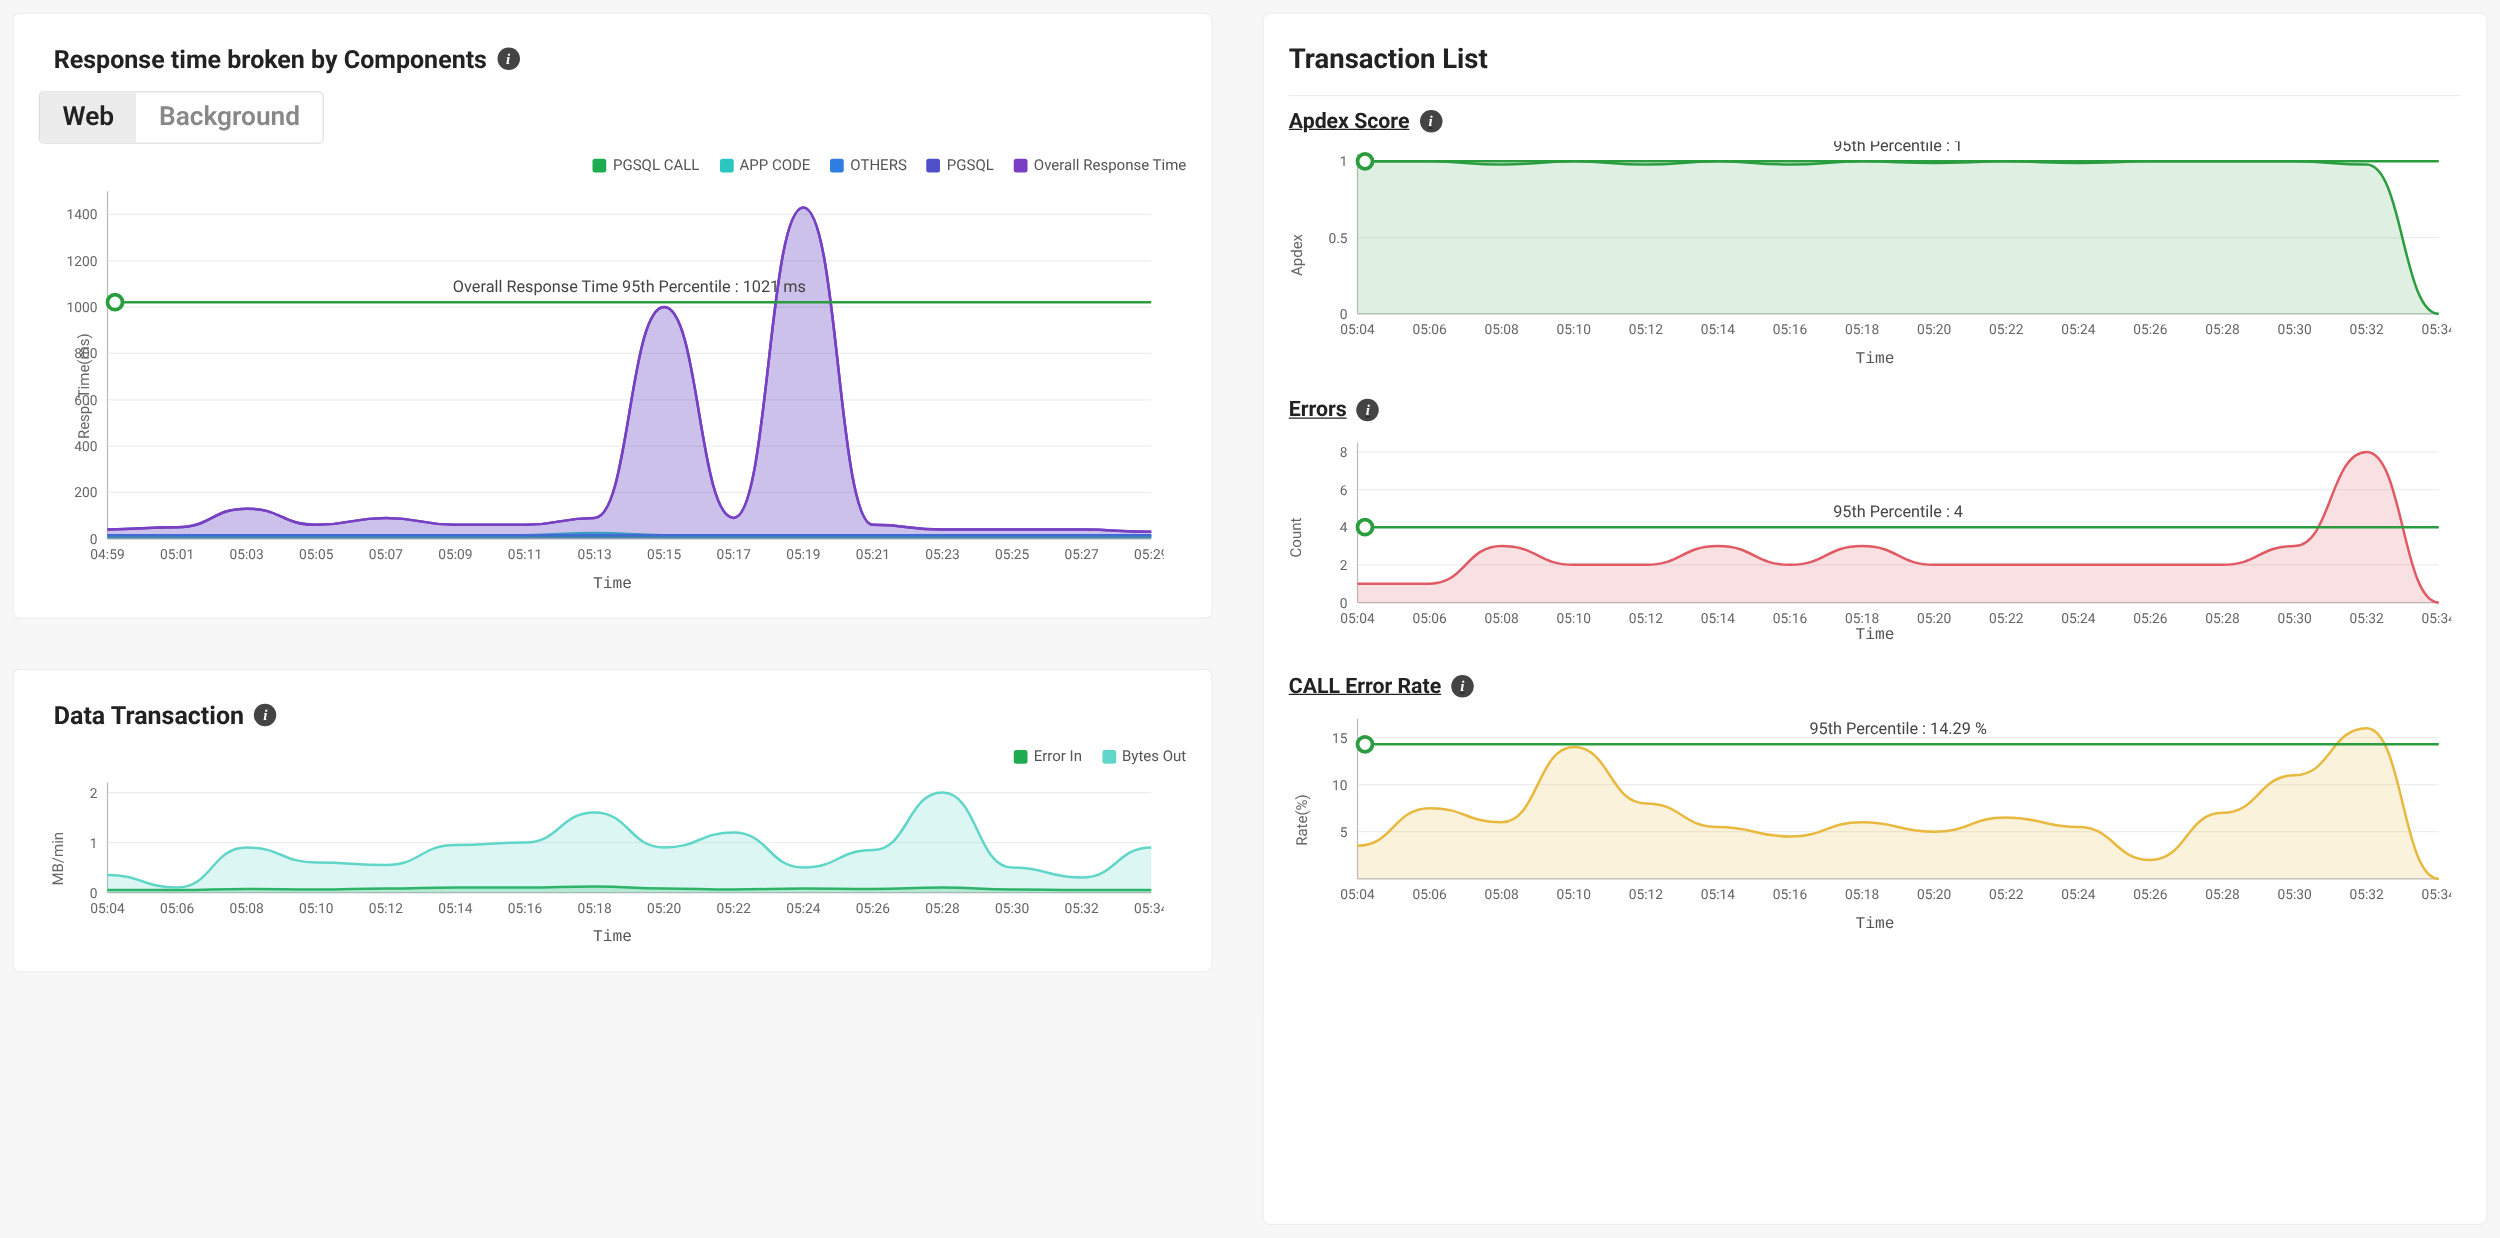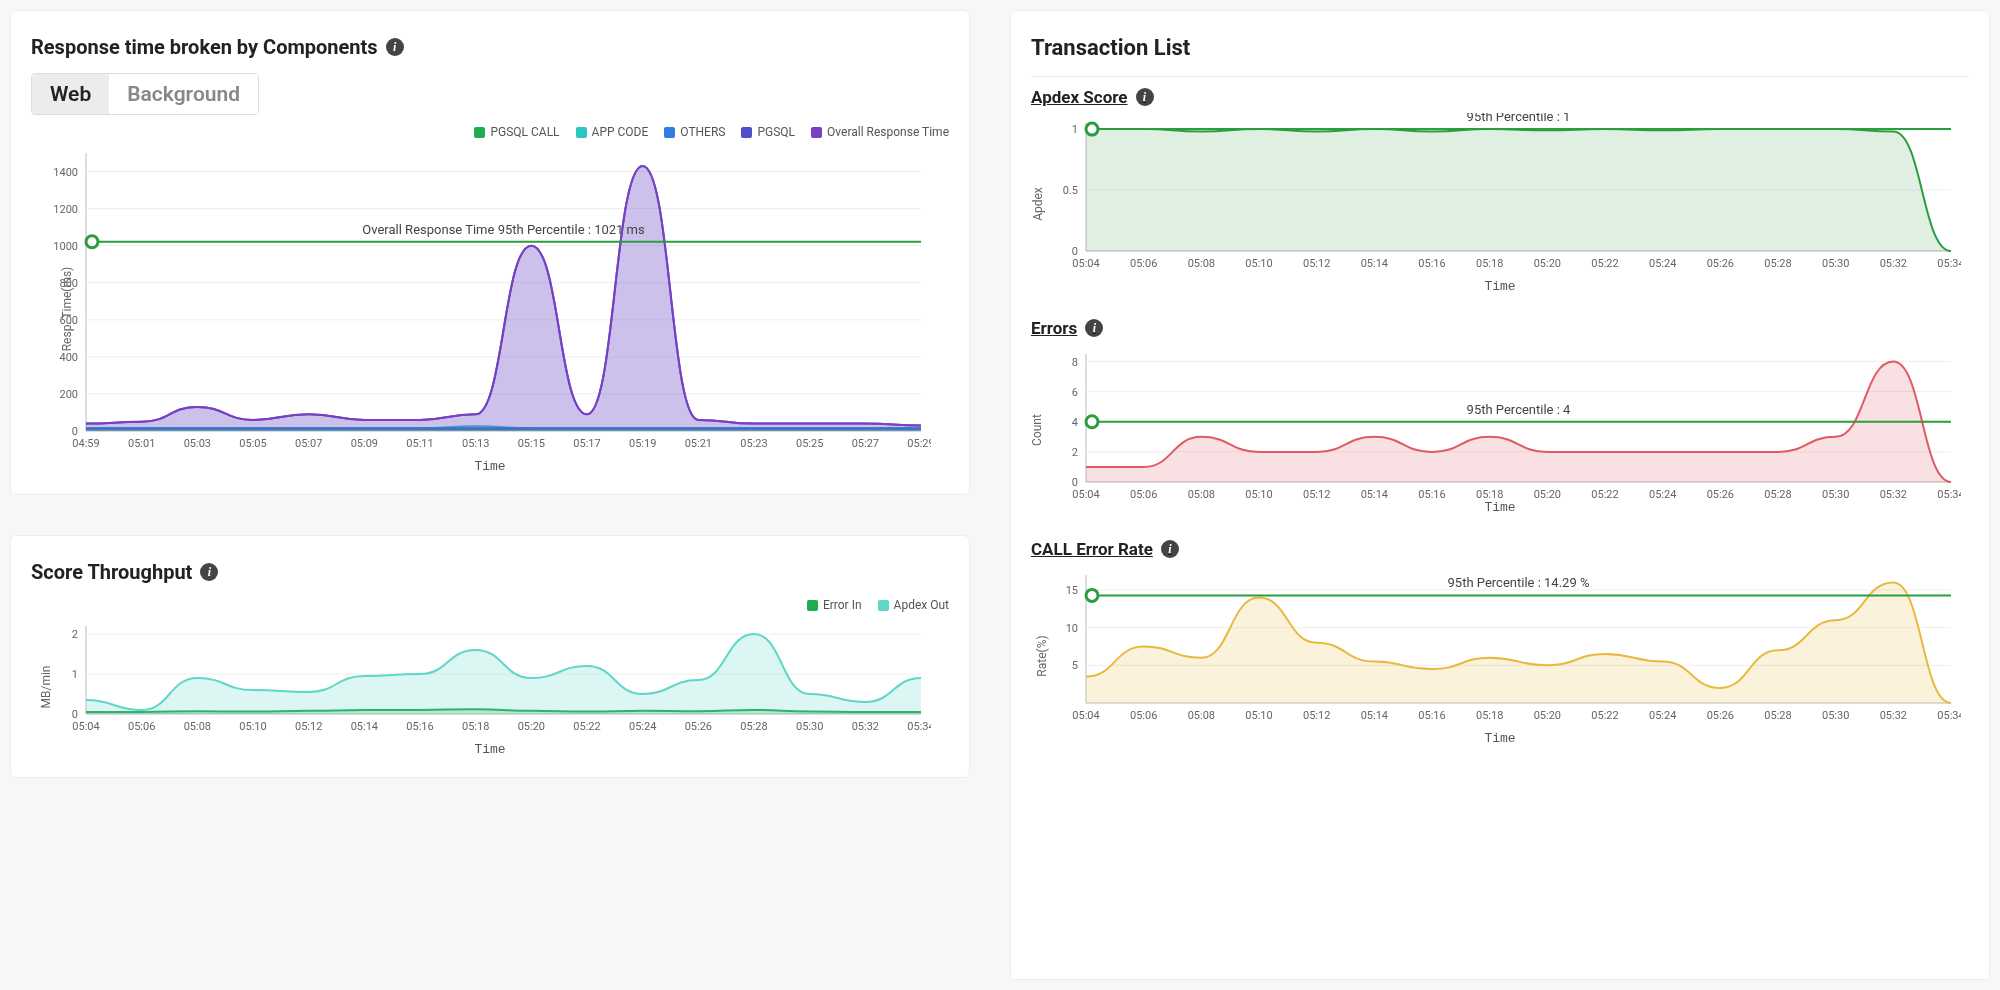--- a/index.html
+++ b/index.html
@@ -24,20 +24,21 @@
     position: relative;
   }
   .panel-title {
     font-size: 20px;
     font-weight: 700;
     color: #222;
     display:flex;
     align-items:center;
     gap:8px;
     margin-bottom: 14px;
+    margin-left: 12px;
   }
   .sub-title {
     font-size: 17px;
     font-weight: 700;
     color: #222;
     display:flex;
     align-items:center;
     gap:8px;
     margin: 10px 0 6px 0;
     text-decoration: underline;
@@ -205,31 +206,31 @@
           <line x1="55" x2="890" y1="98.77466666666666" y2="98.77466666666666" class="percentile-line"></line>
           <circle cx="61" cy="98.77466666666666" r="6" class="percentile-marker"></circle>
           <text x="472.5" y="90.77466666666666" text-anchor="middle" class="percentile-text">Overall Response Time 95th Percentile : 1021 ms</text>
         </svg>
       <div class="axis-label-x">Time</div>
     </div>
   </div>
 
   <div class="panel">
     <div class="panel-title">
-      <span>Score Throughput</span>
+      <span>Data Transaction</span>
       <span class="info-icon">i</span>
     </div>
     <div class="legend" id="legend-throughput">
         <div class="legend-item">
           <span class="swatch" style="background: rgb(31, 171, 79);"></span>
           <span>Error In</span>
         </div>
         <div class="legend-item">
           <span class="swatch" style="background: rgb(95, 214, 200);"></span>
-          <span>Apdex Out</span>
+          <span>Bytes Out</span>
         </div>
       </div>
     <div class="chart-wrap">
       <span class="axis-label-y">MB/min</span>
       <svg id="svg-throughput" width="900" height="120">
           <line x1="55" x2="890" y1="98" y2="98" class="ytick-line"></line>
           <text x="47" y="102" text-anchor="end" class="tick-text">0</text>
           <line x1="55" x2="890" y1="58" y2="58" class="ytick-line"></line>
           <text x="47" y="62" text-anchor="end" class="tick-text">1</text>
           <line x1="55" x2="890" y1="18" y2="18" class="ytick-line"></line>

